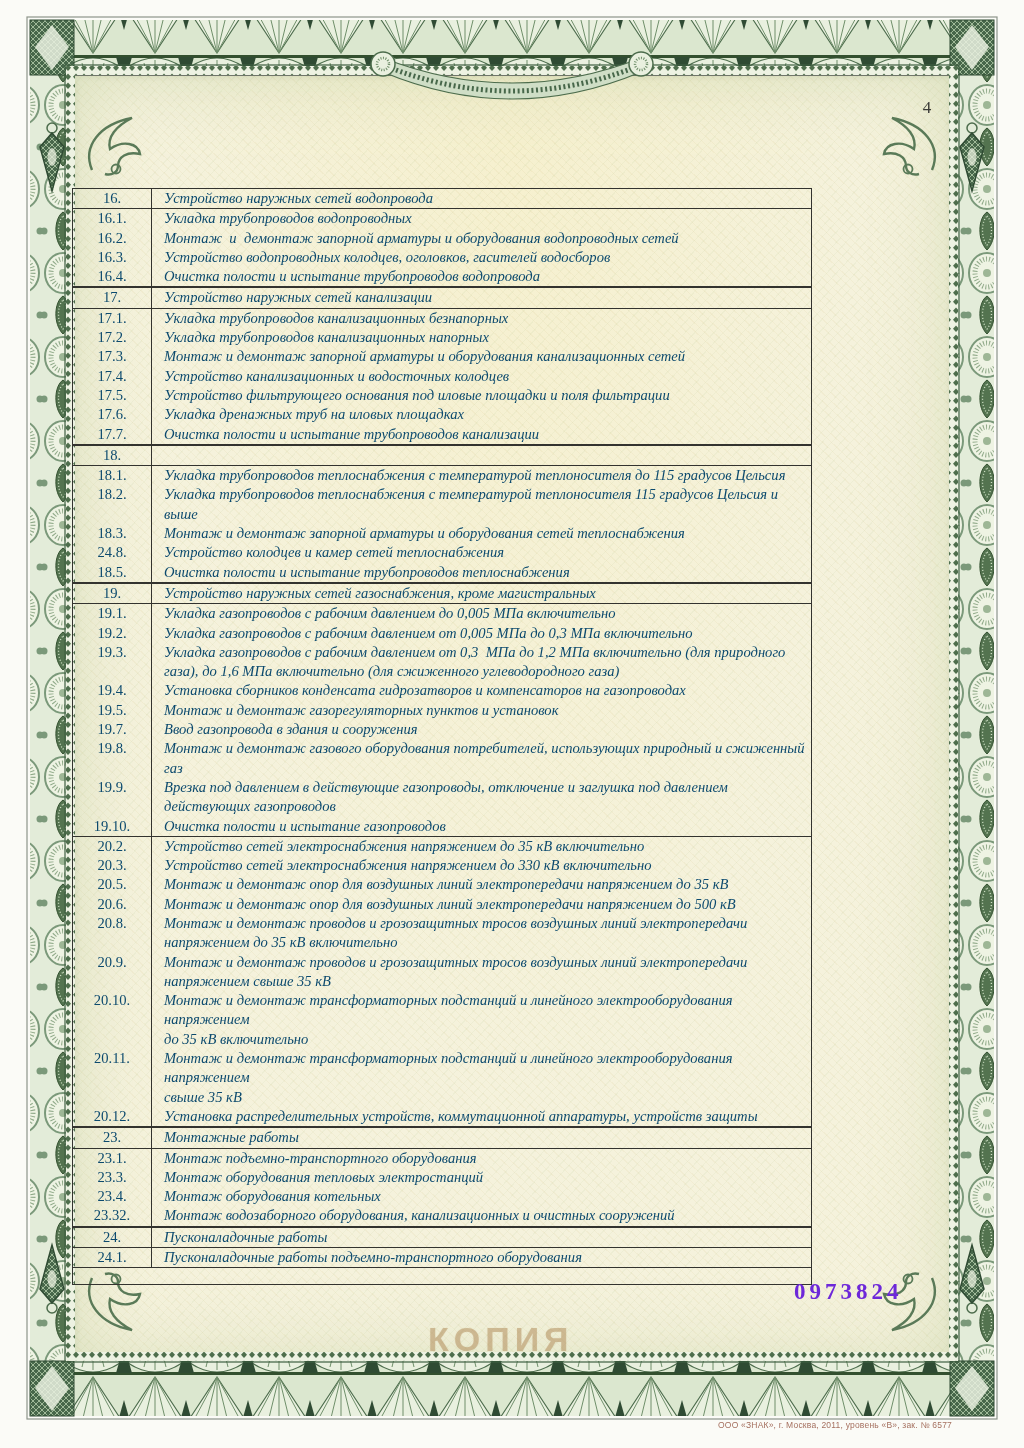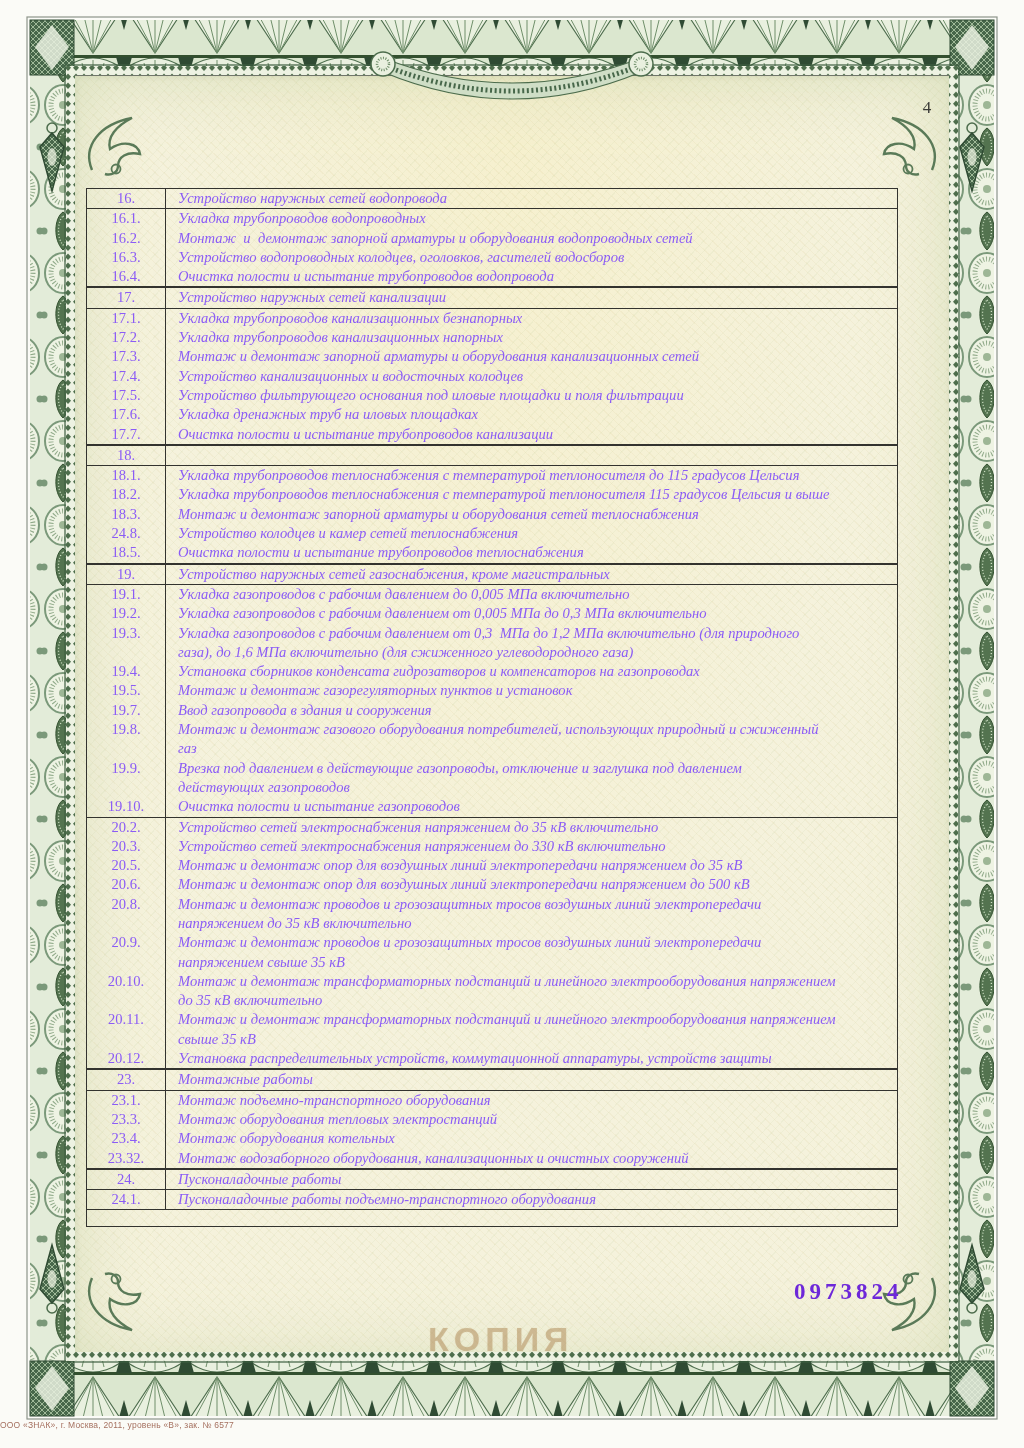--- a/index.html
+++ b/index.html
@@ -23,41 +23,41 @@
     outline:1px solid #9aa18c;
     outline-offset:2px;
   }
   
   .doc-layer{position:absolute;inset:0;z-index:3;}
   .page-num{
     position:absolute;left:912px;top:98px;width:30px;text-align:center;
     font-size:17px;color:#3b3b38;
   }
   .tbl{
-    position:absolute;left:86px;top:188px;width:812px;
-    font-size:14.6px;line-height:19.3px;color:#8b5cf6;
+    position:absolute;left:72px;top:188px;width:740px;
+    font-size:14.6px;line-height:19.3px;color:#0c4a6e;
   }
   .row{display:flex;align-items:stretch;}
   .sec-h{border:1.8px solid #33332f;}
   .sec-b{border:1.1px solid #33332f;border-top:none;}
   .c-num{flex:0 0 78px;border-right:1.1px solid #33332f;text-align:center;}
   .c-txt{flex:1;padding:0 6px 0 12px;white-space:pre-wrap;font-style:italic;}
   .tbl-footer{height:16px;border:1.4px solid #33332f;border-top:none;}
   .serial{
     position:absolute;left:794px;top:1279px;
     font-size:23px;font-weight:bold;letter-spacing:4px;color:#6d28d9;
   }
   .watermark{
     position:absolute;left:428px;top:1320px;
     font-family:"Liberation Sans", sans-serif;font-weight:bold;
     font-size:34px;letter-spacing:5px;color:rgba(178,144,94,0.42);
     text-shadow:0 0 1px rgba(178,144,94,0.25);
   }
   .imprint{
-    position:absolute;left:0;top:1420px;width:952px;text-align:left;
+    position:absolute;left:0;top:1420px;width:952px;text-align:right;
     font-family:"Liberation Sans", sans-serif;
     font-size:8.5px;color:#a5705f;letter-spacing:0.2px;
   }
 </style>
 </head>
 <body>
 
 <svg id="ornament" width="1024" height="1448" viewBox="0 0 1024 1448">
   <defs>
 

